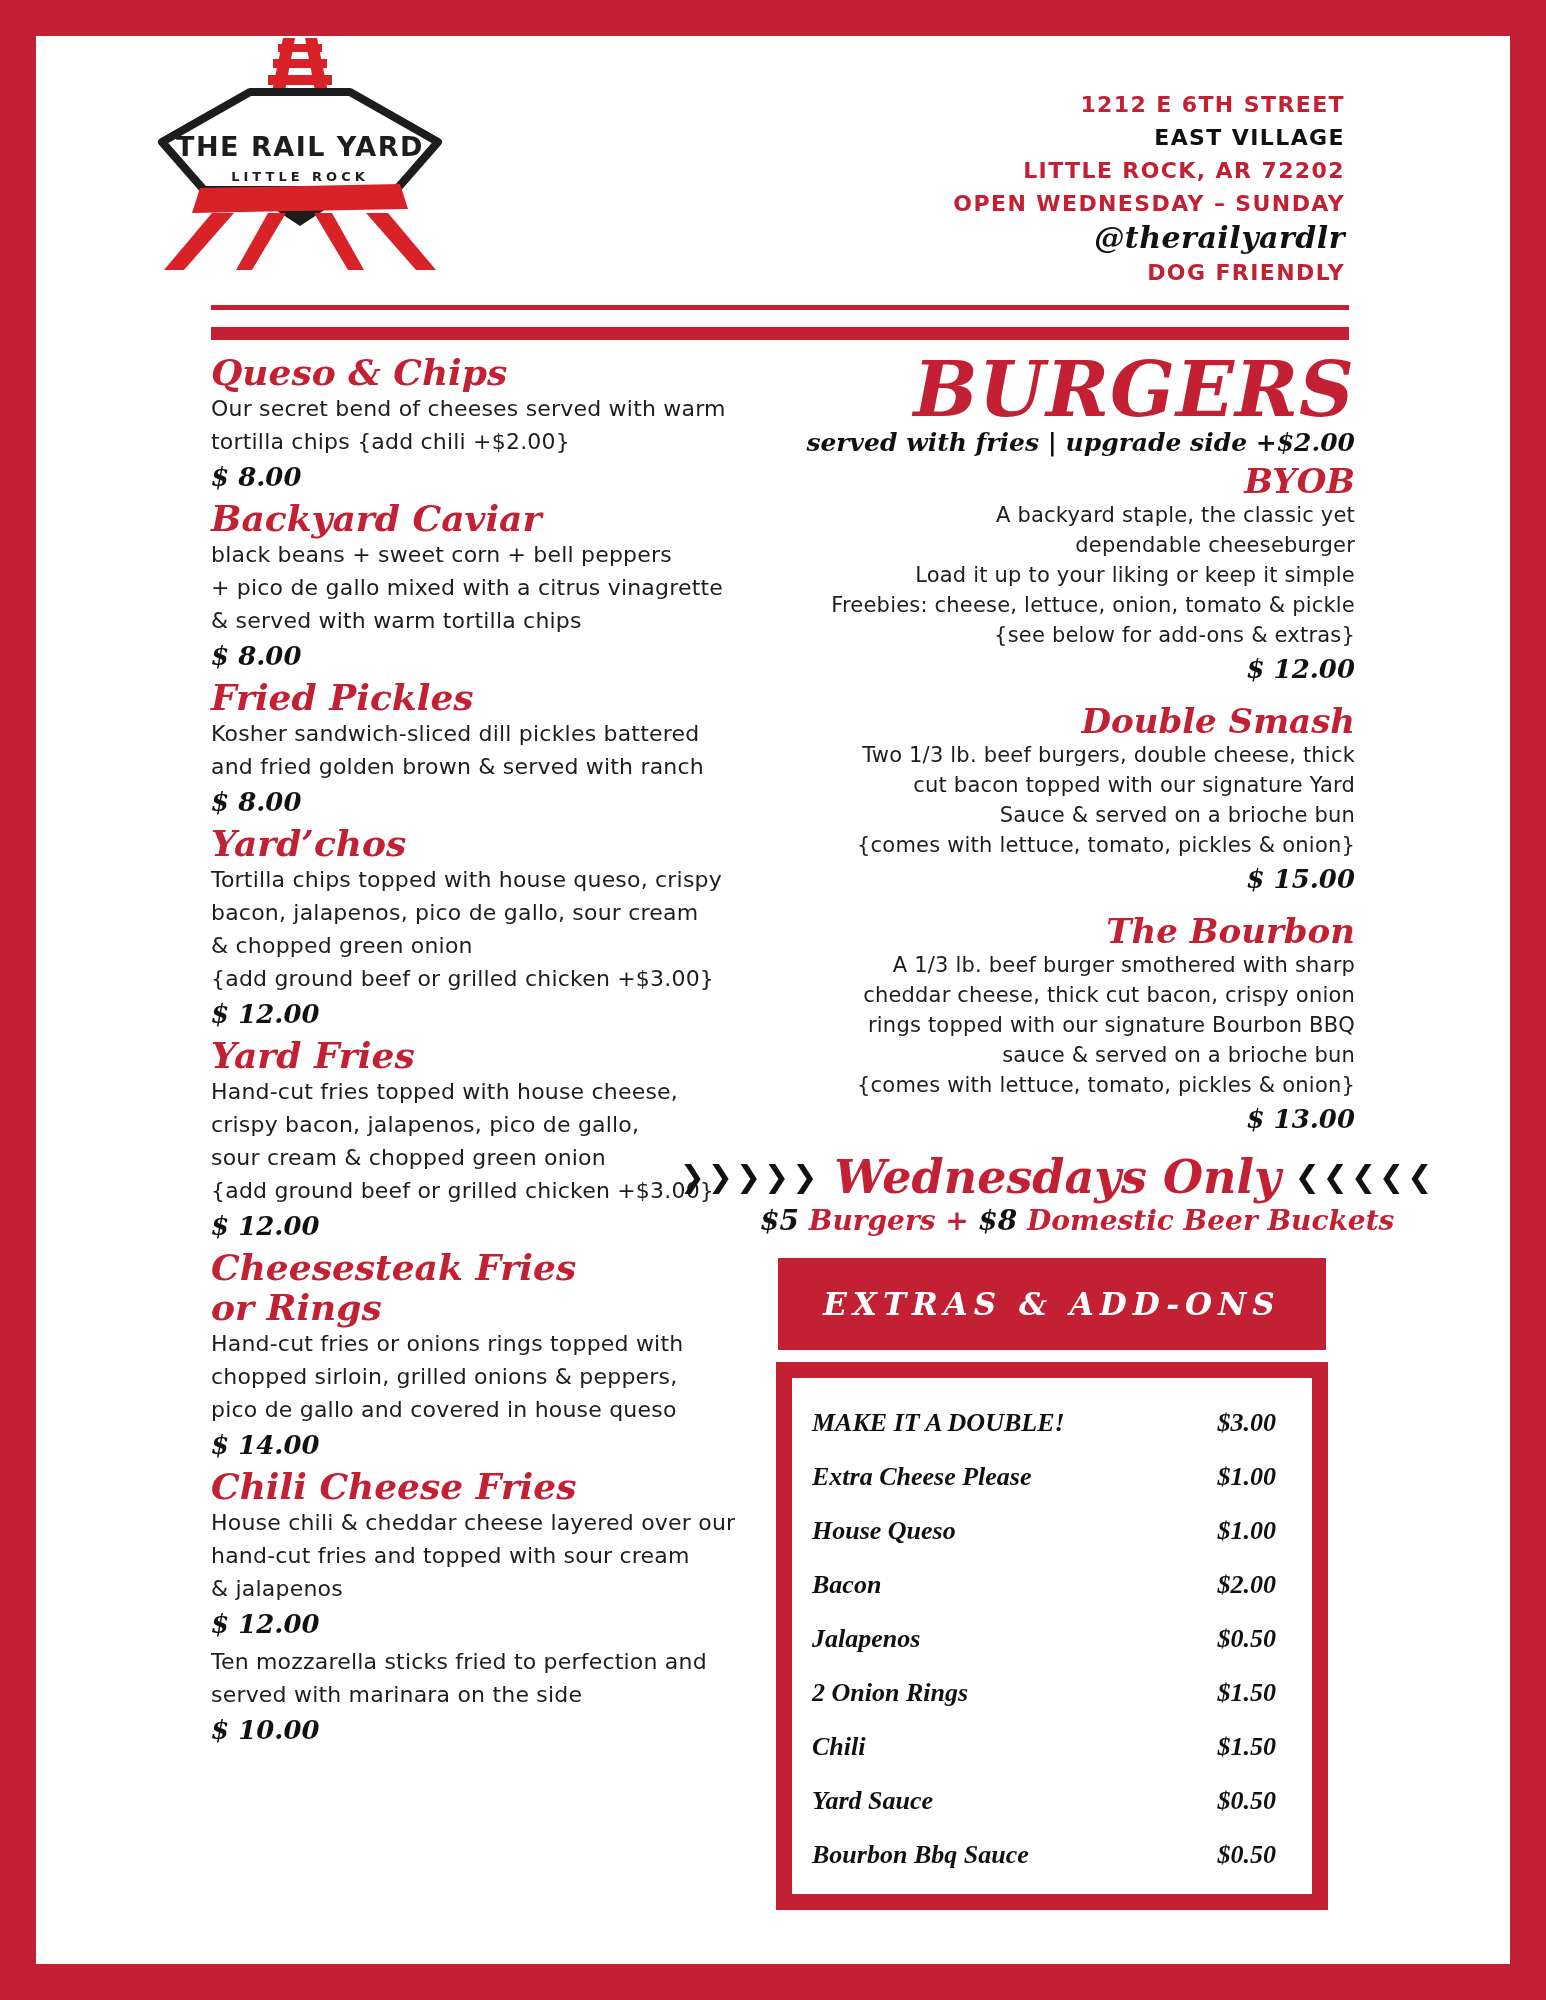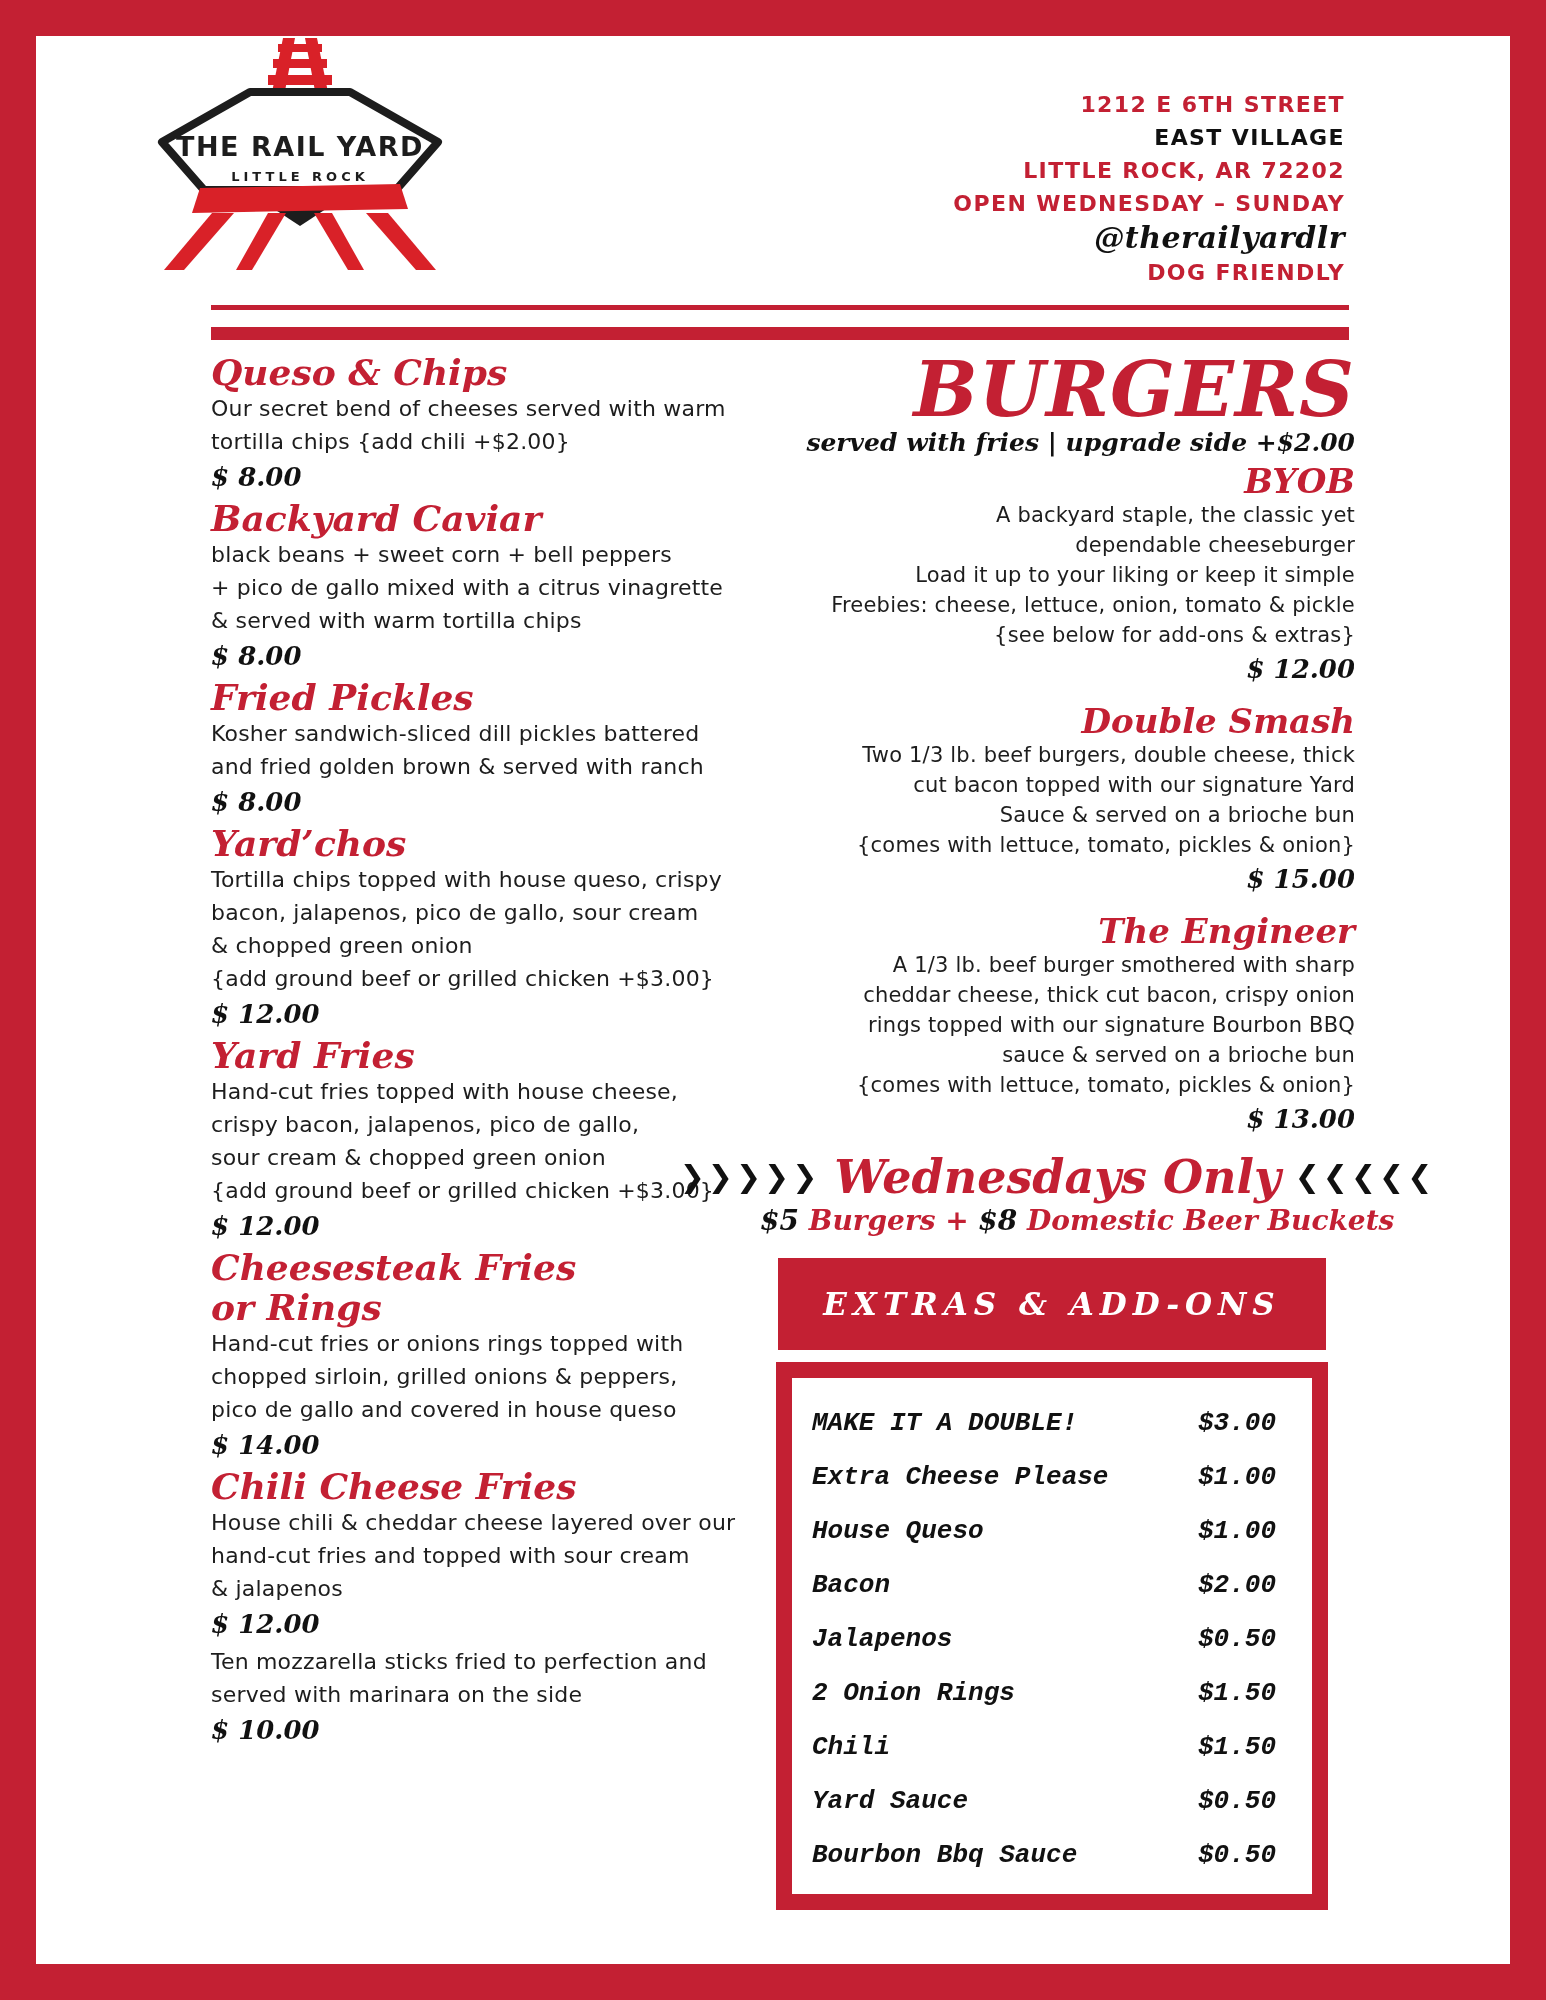--- a/index.html
+++ b/index.html
@@ -77,21 +77,21 @@
     margin:20px 0 0 18px;width:548px;height:92px;background:var(--red);color:#fff;
     font-family:"DejaVu Serif",serif;font-style:italic;font-weight:bold;
     font-size:31px;line-height:92px;letter-spacing:6px;text-align:center;white-space:nowrap;
   }
   .extras-box{
     margin:12px 0 0 16px;width:552px;box-sizing:border-box;
     border:16px solid var(--red);background:#fff;padding:28px 36px 2px 20px;
   }
   .xrow{
     display:flex;justify-content:space-between;align-items:baseline;
-    font-family:Liberation Mono, monospace;font-style:italic;font-weight:bold;
+    font-family:Liberation Serif, serif;font-style:italic;font-weight:bold;
     font-size:26px;line-height:34px;color:#111;margin-bottom:20px;text-align:left;
   }
   .xname{white-space:nowrap;}
   .xprice{white-space:nowrap;}
 
   
   .logo-title{font-family:"DejaVu Sans",sans-serif;font-weight:bold;letter-spacing:1.5px;}
   .logo-sub{font-family:"DejaVu Sans",sans-serif;font-weight:bold;letter-spacing:4px;}
 </style>
 </head>
@@ -254,21 +254,21 @@
           <div class="item-desc">
             <div class="desc-line">Two 1/3 lb. beef burgers, double cheese, thick</div>
             <div class="desc-line">cut bacon topped with our signature Yard</div>
             <div class="desc-line">Sauce &amp; served on a brioche bun</div>
             <div class="desc-line">{comes with lettuce, tomato, pickles &amp; onion}</div>
           </div>
           <div class="item-price">$ 15.00</div>
         </div>
         <div class="item">
           <div class="item-name">
-            <div class="name-line">The Engineer</div>
+            <div class="name-line">The Bourbon</div>
           </div>
           <div class="item-desc">
             <div class="desc-line">A 1/3 lb. beef burger smothered with sharp</div>
             <div class="desc-line">cheddar cheese, thick cut bacon, crispy onion</div>
             <div class="desc-line">rings topped with our signature Bourbon BBQ</div>
             <div class="desc-line">sauce &amp; served on a brioche bun</div>
             <div class="desc-line">{comes with lettuce, tomato, pickles &amp; onion}</div>
           </div>
           <div class="item-price">$ 13.00</div>
         </div>

